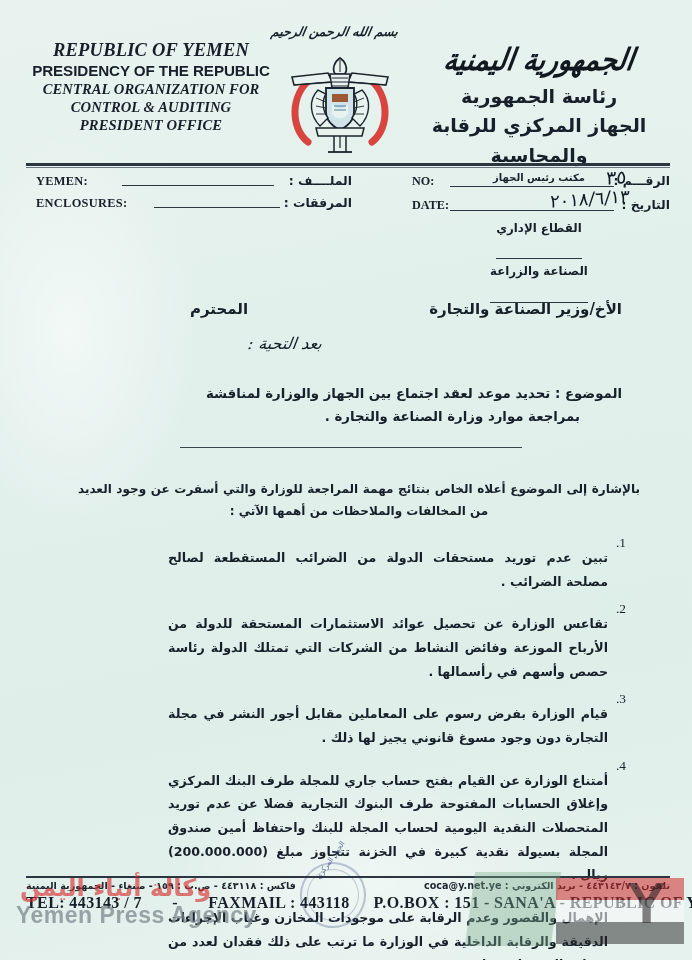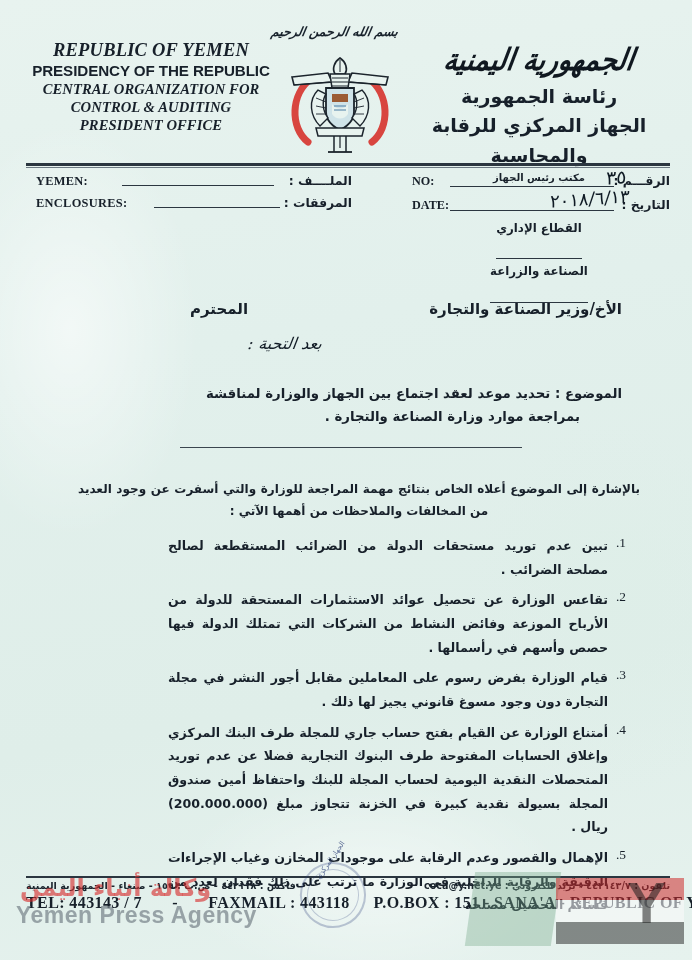--- a/index.html
+++ b/index.html
@@ -194,20 +194,21 @@
     margin-bottom: 7px;
   }
   .item .num {
     flex: 0 0 24px; text-align: left; padding-left: 8px;
     font-family: "Liberation Serif", serif; font-size: 13.4px; font-weight: normal;
     padding-top: 1px;
   }
   .item .txt {
     flex: 1; text-align: justify; text-align-last: right;
     line-height: 1.88;
+    margin-top: 12px;
   }
 
   
   .rule-bot {
     position: absolute; left: 26px; right: 22px; top: 876px;
     height: 2px; background: #2b3640;
   }
   .foot {
     position: absolute; left: 26px; right: 22px; top: 880px; height: 50px;
   }
@@ -391,21 +392,21 @@
 
   <div class="intro">بالإشارة إلى الموضوع أعلاه الخاص بنتائج مهمة المراجعة للوزارة والتي أسفرت عن وجود العديد من المخالفات والملاحظات من أهمها الآتي :</div>
 
   <div class="items">
     <div class="item">
       <span class="num">1.</span>
       <span class="txt">تبين عدم توريد مستحقات الدولة من الضرائب المستقطعة لصالح مصلحة الضرائب .</span>
     </div>
     <div class="item">
       <span class="num">2.</span>
-      <span class="txt">تقاعس الوزارة عن تحصيل عوائد الاستثمارات المستحقة للدولة من الأرباح الموزعة وفائض النشاط من الشركات التي تمتلك الدولة فيها حصص وأسهم في رأسمالها .</span>
+      <span class="txt">تقاعس الوزارة عن تحصيل عوائد الاستثمارات المستحقة للدولة من الأرباح الموزعة وفائض النشاط من الشركات التي تمتلك الدولة رئاسة حصص وأسهم في رأسمالها .</span>
     </div>
     <div class="item">
       <span class="num">3.</span>
       <span class="txt">قيام الوزارة بفرض رسوم على المعاملين مقابل أجور النشر في مجلة التجارة دون وجود مسوغ قانوني يجيز لها ذلك .</span>
     </div>
     <div class="item">
       <span class="num">4.</span>
       <span class="txt">أمتناع الوزارة عن القيام بفتح حساب جاري للمجلة طرف البنك المركزي وإغلاق الحسابات المفتوحة طرف البنوك التجارية فضلا عن عدم توريد المتحصلات النقدية اليومية لحساب المجلة للبنك واحتفاظ أمين صندوق المجلة بسيولة نقدية كبيرة في الخزنة تتجاوز مبلغ (200.000.000) ريال .</span>
     </div>
     <div class="item">

